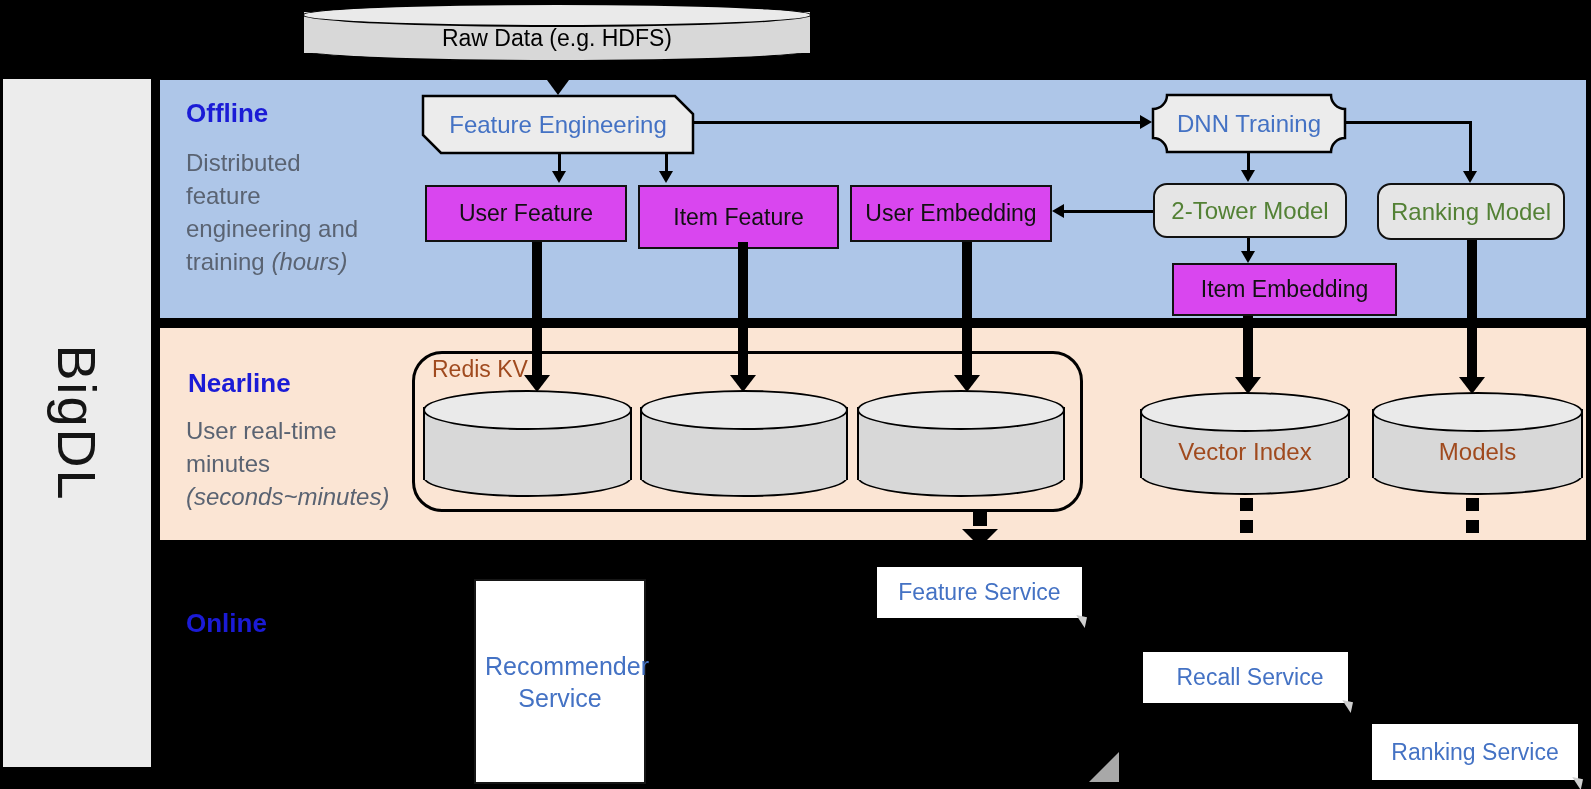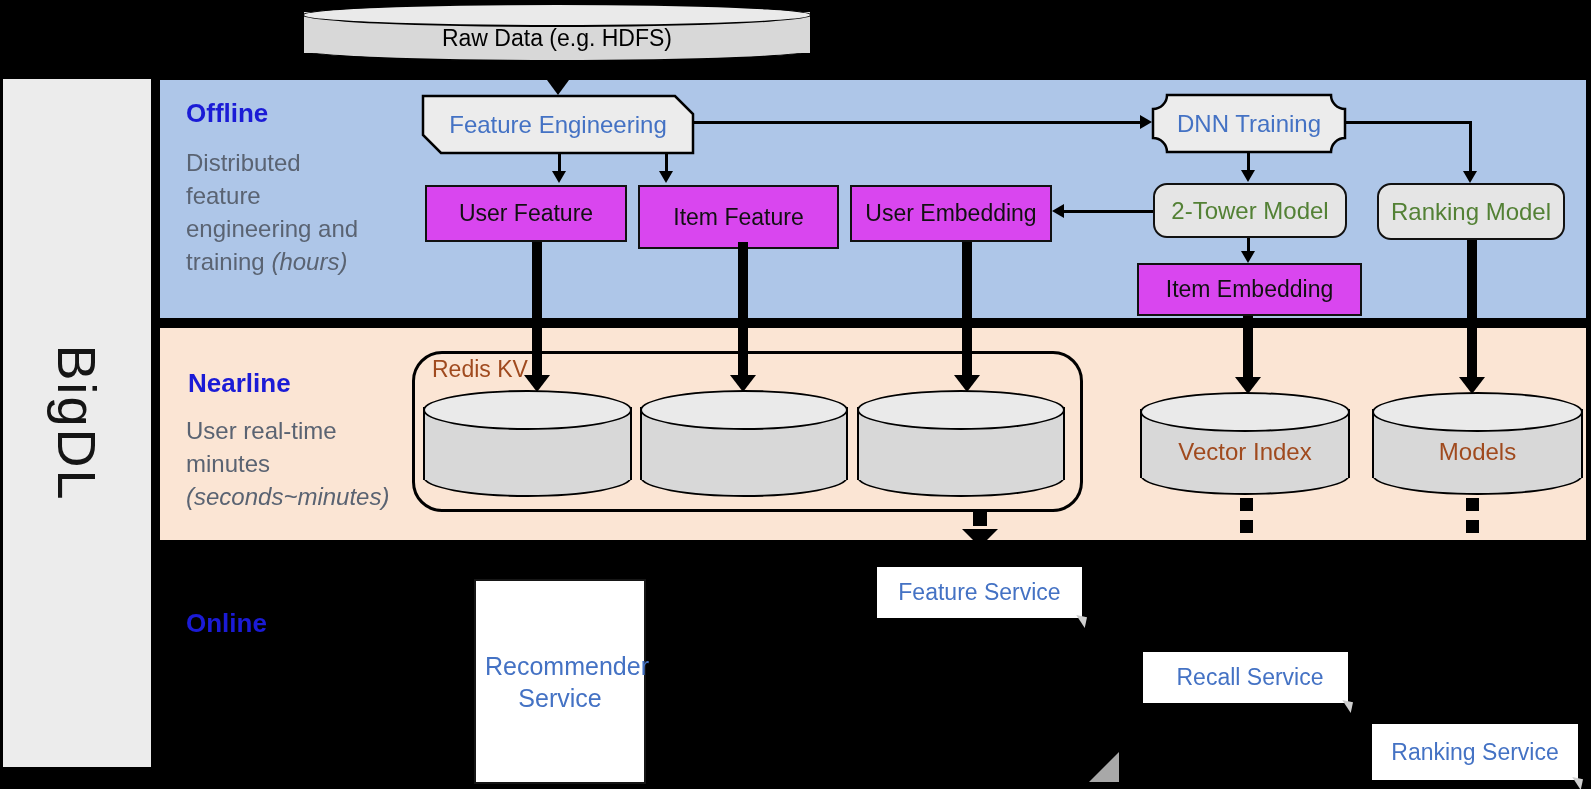--- a/index.html
+++ b/index.html
@@ -113,21 +113,21 @@
   <div class="ln" style="left:1064px;top:210px;width:89px;height:2.5px;"></div>
   <div class="ah-l" style="left:1052px;top:204px;"></div>
   <div class="ln" style="left:1247px;top:238px;width:2.5px;height:15px;"></div>
   <div class="ah-d" style="left:1241px;top:251px;"></div>
 
   <div class="abs node gray-box" style="left:425px;top:185px;width:202px;height:57px;">User Feature</div>
   <div class="abs node gray-box" style="left:638px;top:185px;width:201px;height:64px;">Item Feature</div>
   <div class="abs node gray-box" style="left:850px;top:185px;width:202px;height:57px;">User Embedding</div>
   <div class="abs node round-box" style="left:1153px;top:183px;width:194px;height:55px;">2-Tower Model</div>
   <div class="abs node round-box" style="left:1377px;top:183px;width:188px;height:57px;">Ranking Model</div>
-  <div class="abs node gray-box" style="left:1137px;top:263px;width:225px;height:53px;">Item Embedding</div>
+  <div class="abs node gray-box" style="left:1172px;top:263px;width:225px;height:53px;">Item Embedding</div>
 
   <div class="ln" style="left:532px;top:242px;width:10px;height:134px;"></div>
   <div class="ah-d-big" style="left:524px;top:375px;"></div>
   <div class="ln" style="left:738px;top:242px;width:10px;height:134px;"></div>
   <div class="ah-d-big" style="left:730px;top:375px;"></div>
   <div class="ln" style="left:962px;top:242px;width:10px;height:134px;"></div>
   <div class="ah-d-big" style="left:954px;top:375px;"></div>
   <div class="ln" style="left:1243px;top:316px;width:10px;height:61px;"></div>
   <div class="ah-d-big" style="left:1235px;top:377px;"></div>
   <div class="ln" style="left:1467px;top:240px;width:10px;height:137px;"></div>

